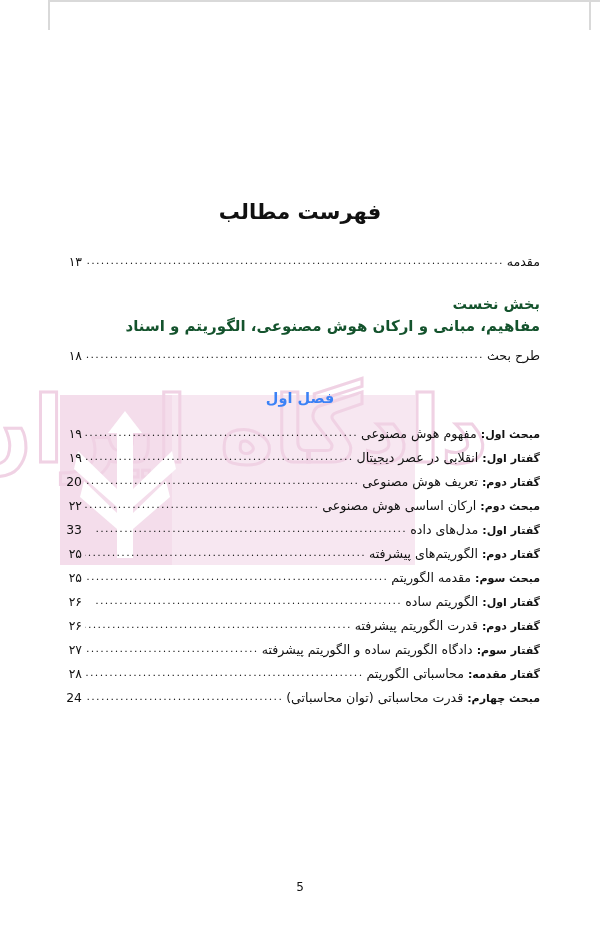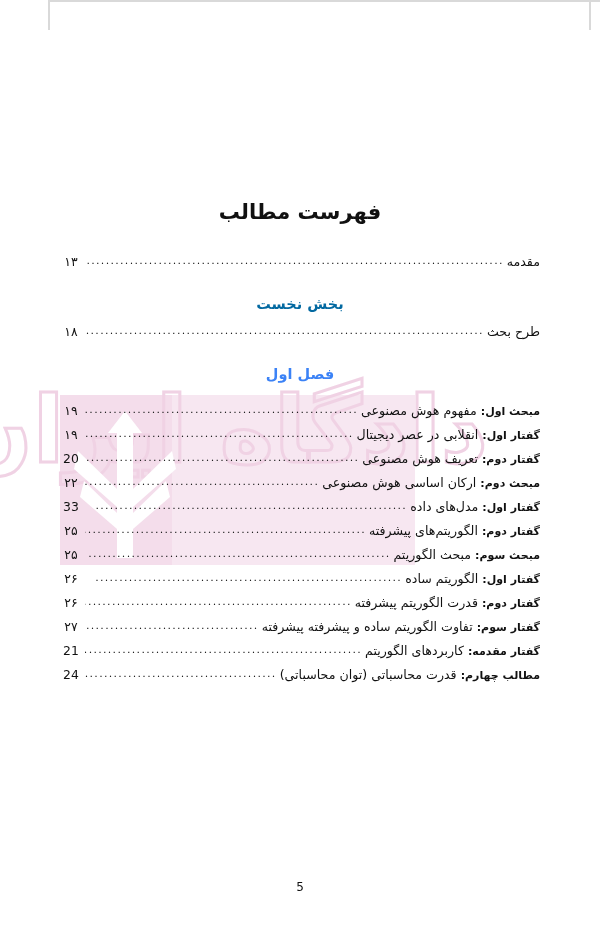--- a/index.html
+++ b/index.html
@@ -91,23 +91,23 @@
   #toc-title {
     text-align: center;
     font-size: 21px;
     font-weight: bold;
     color: #111;
     margin-top: 200px;
     letter-spacing: 0.5px;
   }
 
   .section-head {
-    text-align: center;
+    text-align: right;
     font-weight: bold;
-    color: #0369a1;
+    color: #14532d;
     line-height: 1.55;
   }
   .section-head .l1 { font-size: 14.5px; }
   .section-head .l2 { font-size: 15px; }
 
   .chapter-head {
     text-align: center;
     font-weight: bold;
     color: #3b82f6;
     line-height: 1.6;
@@ -135,21 +135,21 @@
     top: -2px;
     color: #222;
     letter-spacing: 1.3px;
     font-size: 11px;
   }
   .toc-row .pg {
     flex: 0 0 auto;
     font-size: 12.4px;
     color: #111;
     min-width: 22px;
-    text-align: center;
+    text-align: right;
   }
 
   .gap-xl { height: 30px; }
   .gap-l  { height: 24px; }
   .gap-m  { height: 16px; }
   .gap-s  { height: 9px; }
 
   #footer-page {
     position: absolute;
     left: 0;
@@ -195,20 +195,21 @@
     <div class="toc-row">
       <span class="lbl">مقدمه</span>
       <span class="dots">............................................................................................................</span>
       <span class="pg">۱۳</span>
     </div>
 
     <div class="gap-l"></div>
 
     <div class="section-head">
       <div class="l1">بخش نخست</div>
+      <div class="l2">مفاهیم، مبانی و ارکان هوش مصنوعی، الگوریتم و اسناد</div>
     </div>
 
     <div class="gap-s"></div>
 
     <div class="toc-row">
       <span class="lbl">طرح بحث</span>
       <span class="dots">...........................................................................................................</span>
       <span class="pg">۱۸</span>
     </div>
 
@@ -251,51 +252,51 @@
           <span class="pg">33</span>
         </div>
         <div class="gap-s"></div>
         <div class="toc-row">
           <span class="lbl"><span class="bold">گفتار دوم:</span><span> الگوریتم‌های پیشرفته</span></span>
           <span class="dots">.............................................................</span>
           <span class="pg">۲۵</span>
         </div>
         <div class="gap-s"></div>
         <div class="toc-row">
-          <span class="lbl"><span class="bold">مبحث سوم:</span><span> مبحث الگوریتم</span></span>
+          <span class="lbl"><span class="bold">مبحث سوم:</span><span> مقدمه الگوریتم</span></span>
           <span class="dots">...............................................................</span>
           <span class="pg">۲۵</span>
         </div>
         <div class="gap-s"></div>
         <div class="toc-row">
           <span class="lbl"><span class="bold">گفتار اول:</span><span> الگوریتم ساده</span></span>
           <span class="dots">................................................................</span>
           <span class="pg">۲۶</span>
         </div>
         <div class="gap-s"></div>
         <div class="toc-row">
           <span class="lbl"><span class="bold">گفتار دوم:</span><span> قدرت الگوریتم پیشرفته</span></span>
           <span class="dots">...........................................................</span>
           <span class="pg">۲۶</span>
         </div>
         <div class="gap-s"></div>
         <div class="toc-row">
-          <span class="lbl"><span class="bold">گفتار سوم:</span><span> تفاوت الگوریتم ساده و پیشرفته پیشرفته</span></span>
+          <span class="lbl"><span class="bold">گفتار سوم:</span><span> دادگاه الگوریتم ساده و الگوریتم پیشرفته</span></span>
           <span class="dots">...............................................</span>
           <span class="pg">۲۷</span>
         </div>
         <div class="gap-s"></div>
         <div class="toc-row">
-          <span class="lbl"><span class="bold">گفتار مقدمه:</span><span> کاربردهای الگوریتم</span></span>
+          <span class="lbl"><span class="bold">گفتار مقدمه:</span><span> محاسباتی الگوریتم</span></span>
           <span class="dots">.............................................................</span>
-          <span class="pg">21</span>
-        </div>
-        <div class="gap-s"></div>
-        <div class="toc-row">
-          <span class="lbl"><span class="bold">مطالب چهارم:</span><span> قدرت محاسباتی (توان محاسباتی)</span></span>
+          <span class="pg">۲۸</span>
+        </div>
+        <div class="gap-s"></div>
+        <div class="toc-row">
+          <span class="lbl"><span class="bold">مبحث چهارم:</span><span> قدرت محاسباتی (توان محاسباتی)</span></span>
           <span class="dots">......................................................</span>
           <span class="pg">24</span>
         </div>
         <div class="gap-s"></div>
       </div>
 
   </div>
 
   <div id="footer-page">5</div>
 

